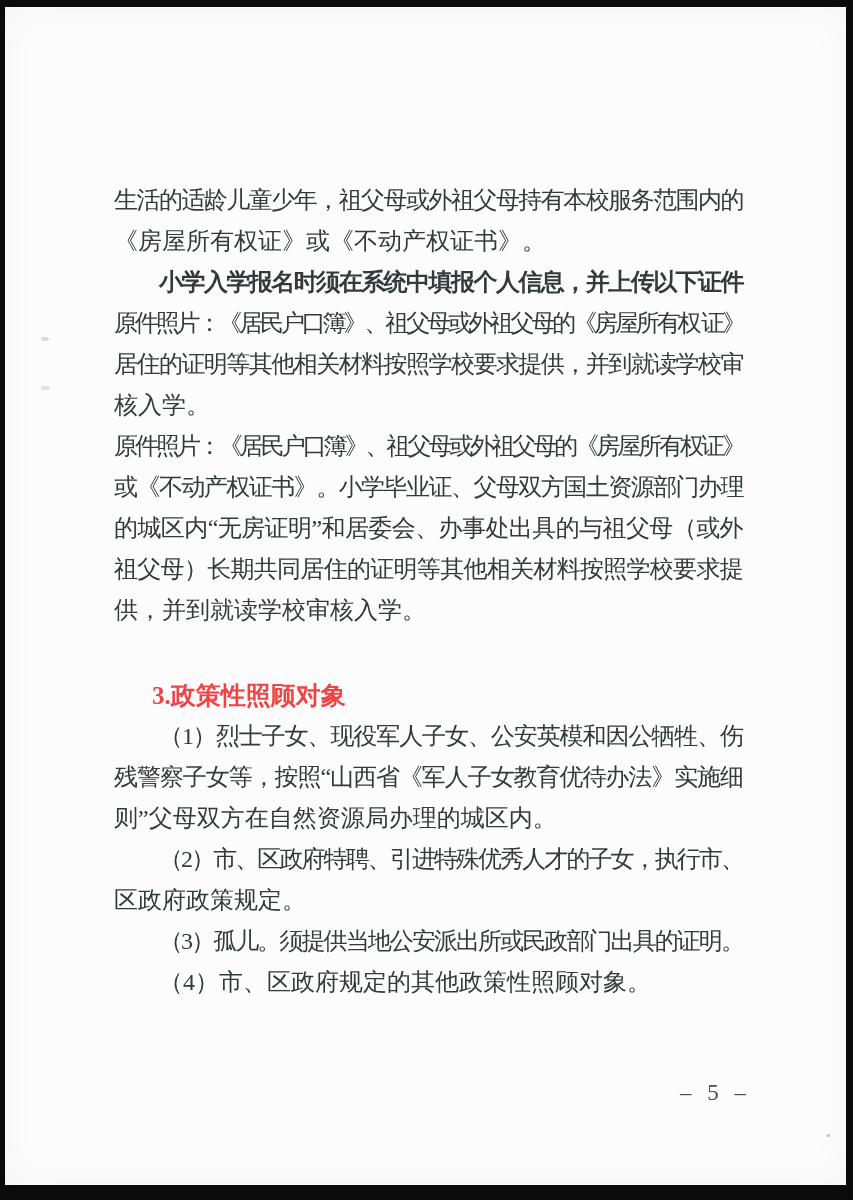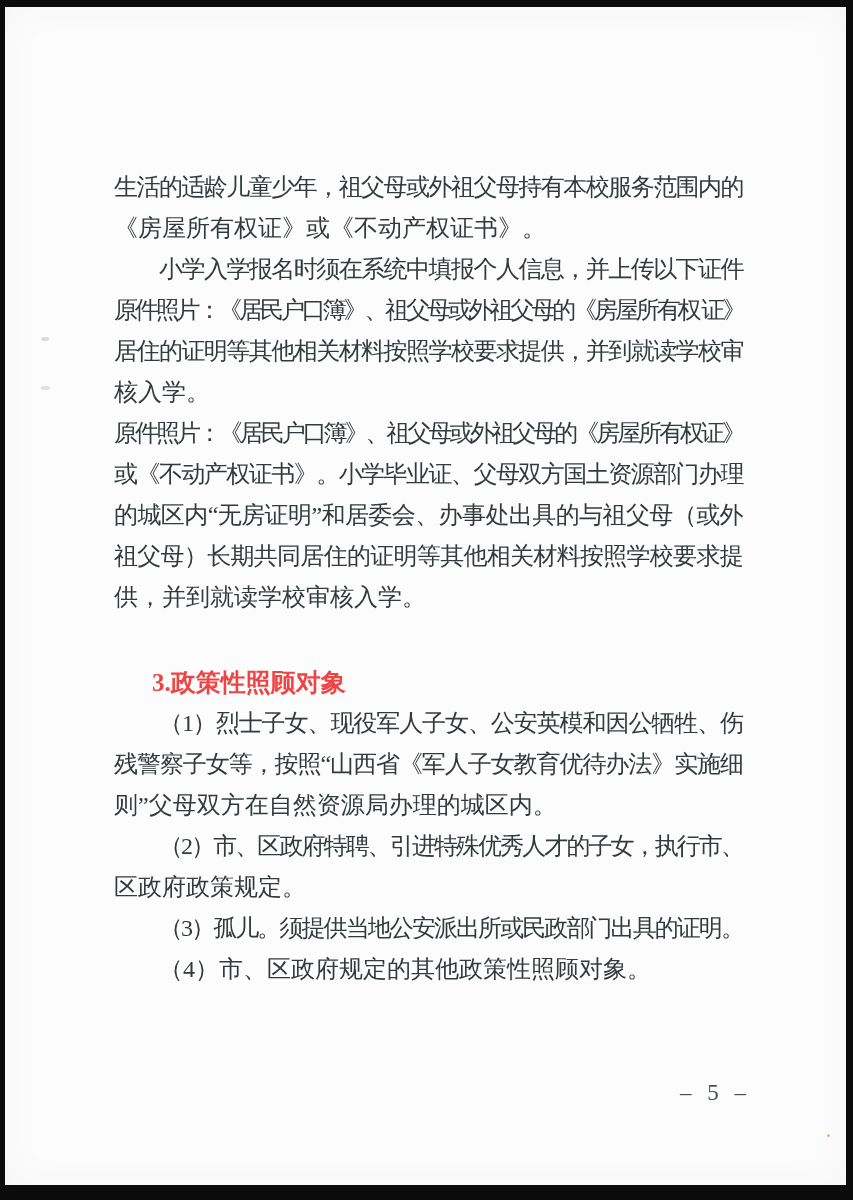--- a/index.html
+++ b/index.html
@@ -12,21 +12,21 @@
   }
   .paper{
     position:absolute;
     left:5px;top:7px;
     width:841px;height:1178px;
     background:#fcfcfc;
     box-shadow:inset 0 0 40px rgba(0,0,0,0.03);
   }
   .content{
     position:absolute;
-    left:114px;top:167px;
+    left:114px;top:180px;
     width:629px;
   }
   .line{
     height:41px;
     line-height:41px;
     font-size:24px;
     color:#343a3b;
     white-space:nowrap;
   }
   .line span{
@@ -53,21 +53,21 @@
 
 <div class="paper">
   <div class="speck speck-1"></div>
   <div class="speck speck-2"></div>
   <div class="speck speck-3"></div>
 </div>
 
 <div class="content">
   <div class="line fit"><span style="letter-spacing: -1.53571px;">生活的适龄儿童少年，祖父母或外祖父母持有本校服务范围内的</span></div>
   <div class="line"><span>《房屋所有权证》或《不动产权证书》。</span></div>
-  <div class="line fit indent"><span style="letter-spacing: -1.53846px;">小学入学报名时须在系统中填报个人信息，并上传以下证件</span></div>
+  <div class="line fit indent"><span style="letter-spacing: -1.53846px; font-weight: bold;">小学入学报名时须在系统中填报个人信息，并上传以下证件</span></div>
   <div class="line fit"><span style="letter-spacing: -3.12903px;">原件照片：《居民户口簿》、祖父母或外祖父母的《房屋所有权 证》</span></div>
   <div class="line fit"><span style="letter-spacing: -1.53571px;">居住的证明等其他相关材料按照学校要求提供，并到就读学校审</span></div>
   <div class="line"><span>核入学。</span></div>
   <div class="line fit"><span style="letter-spacing: -3.03333px;">原件照片：《居民户口簿》、祖父母或外祖父母的《房屋所有权证》</span></div>
   <div class="line fit"><span style="letter-spacing: -1.53571px;">或《不动产权证书》。小学毕业证、父母双方国土资源部门办理</span></div>
   <div class="line fit"><span style="letter-spacing: -0.582589px;">的城区内“无房证明”和居委会、办事处出具的与祖父母（或外</span></div>
   <div class="line fit"><span style="letter-spacing: -0.703704px;">祖父母）长期共同居住的证明等其他相关材料按照学校要求提</span></div>
   <div class="line"><span>供，并到就读学校审核入学。</span></div>
   <div class="line heading"><span>3.政策性照顾对象</span></div>
   <div class="line fit indent"><span style="letter-spacing: -1.07692px;">（1）烈士子女、现役军人子女、公安英模和因公牺牲、伤</span></div>

